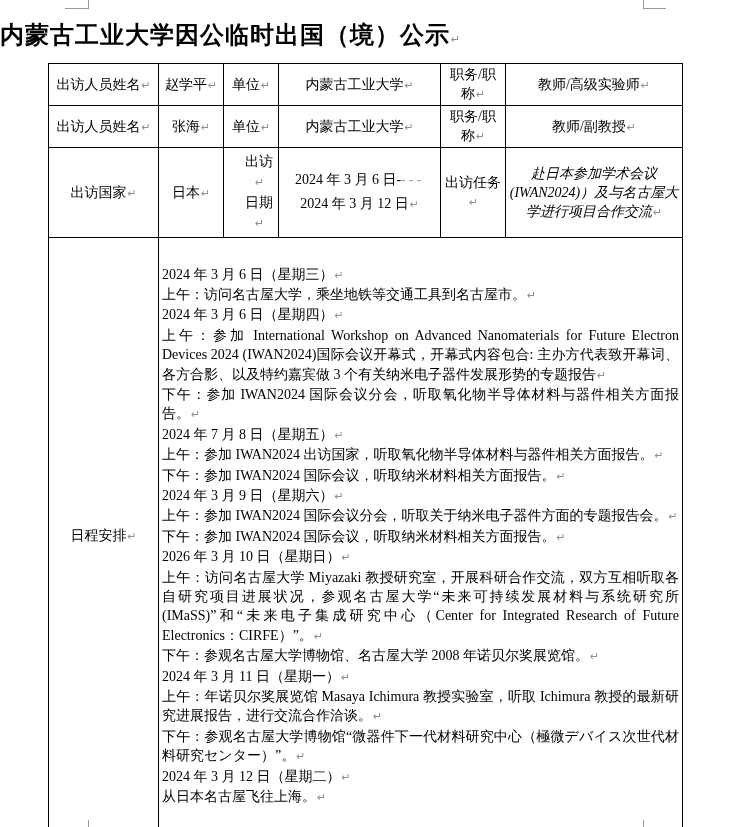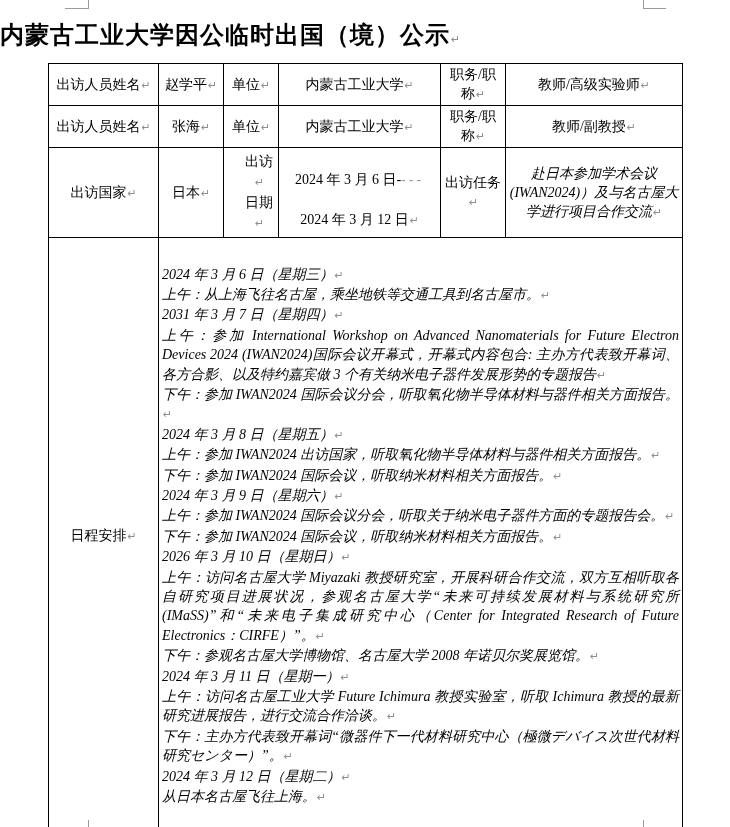--- a/index.html
+++ b/index.html
@@ -29,31 +29,31 @@
     border-collapse:collapse;table-layout:fixed;
   }
   table.doc td{
     border:1.5px solid #000;font-size:14px;text-align:center;
     vertical-align:middle;padding:1px 3px;line-height:19px;
     overflow:hidden;word-break:break-word;
   }
   tr.r-person{height:34px;}
   tr.r-trip{height:90px;}
   tr.r-sched{height:597px;}
-  td.dates div{line-height:24px;margin-top:16px;}
+  td.dates div{line-height:24px;}
   td.datelbl div{line-height:20px;margin-left:16px;}
   .trail{color:#9a9a9a;letter-spacing:3px;}
   td.task{
     text-align:justify;line-height:22px;padding:2px 5px;font-style:italic;
   }
   td.sched-cell{
     vertical-align:top;text-align:left;padding:4px 7px 0 7px;
   }
   .sp{
-    text-align:justify;line-height:19.4px;font-size:14px;font-style:italic;
+    text-align:justify;line-height:19.4px;font-size:14px;
   }
 </style>
 </head>
 <body>
 
 <div class="mark-tl"></div>
 <div class="mark-tr"></div>
 <div class="mark-bl"></div>
 <div class="mark-br"></div>
 
@@ -102,34 +102,34 @@
       <div><span>2024 年 3 月 12 日</span><span class="pmark">↵</span></div>
     </td>
     <td><span>出访任务</span><span class="pmark">↵</span></td>
     <td class="task"><span>赴日本参加学术会议(IWAN2024)）及与名古屋大学进行项目合作交流</span><span class="pmark">↵</span></td>
   </tr>
 
   <tr class="r-sched">
     <td><span>日程安排</span><span class="pmark">↵</span></td>
     <td class="sched-cell" colspan="5">
           <div class="sp"><span>2024 年 3 月 6 日（星期三）</span><span class="pmark">↵</span></div>
-          <div class="sp"><span>上午：从上海飞往名古屋，乘坐地铁等交通工具到名古屋市。</span><span class="pmark">↵</span></div>
-          <div class="sp"><span>2031 年 3 月 7 日（星期四）</span><span class="pmark">↵</span></div>
+          <div class="sp"><span>上午：访问名古屋大学，乘坐地铁等交通工具到名古屋市。</span><span class="pmark">↵</span></div>
+          <div class="sp"><span>2024 年 3 月 6 日（星期四）</span><span class="pmark">↵</span></div>
           <div class="sp"><span>上午：参加 International Workshop on Advanced Nanomaterials for Future Electron Devices 2024 (IWAN2024)国际会议开幕式，开幕式内容包合: 主办方代表致开幕词、各方合影、以及特约嘉宾做 3 个有关纳米电子器件发展形势的专题报告</span><span class="pmark">↵</span></div>
           <div class="sp"><span>下午：参加 IWAN2024 国际会议分会，听取氧化物半导体材料与器件相关方面报告。</span><span class="pmark">↵</span></div>
-          <div class="sp"><span>2024 年 3 月 8 日（星期五）</span><span class="pmark">↵</span></div>
+          <div class="sp"><span>2024 年 7 月 8 日（星期五）</span><span class="pmark">↵</span></div>
           <div class="sp"><span>上午：参加 IWAN2024 出访国家，听取氧化物半导体材料与器件相关方面报告。</span><span class="pmark">↵</span></div>
           <div class="sp"><span>下午：参加 IWAN2024 国际会议，听取纳米材料相关方面报告。</span><span class="pmark">↵</span></div>
           <div class="sp"><span>2024 年 3 月 9 日（星期六）</span><span class="pmark">↵</span></div>
           <div class="sp"><span>上午：参加 IWAN2024 国际会议分会，听取关于纳米电子器件方面的专题报告会。</span><span class="pmark">↵</span></div>
           <div class="sp"><span>下午：参加 IWAN2024 国际会议，听取纳米材料相关方面报告。</span><span class="pmark">↵</span></div>
           <div class="sp"><span>2026 年 3 月 10 日（星期日）</span><span class="pmark">↵</span></div>
           <div class="sp"><span>上午：访问名古屋大学 Miyazaki 教授研究室，开展科研合作交流，双方互相听取各自研究项目进展状况，参观名古屋大学“未来可持续发展材料与系统研究所(IMaSS)”和“未来电子集成研究中心（Center for Integrated Research of Future Electronics：CIRFE）”。</span><span class="pmark">↵</span></div>
           <div class="sp"><span>下午：参观名古屋大学博物馆、名古屋大学 2008 年诺贝尔奖展览馆。</span><span class="pmark">↵</span></div>
           <div class="sp"><span>2024 年 3 月 11 日（星期一）</span><span class="pmark">↵</span></div>
-          <div class="sp"><span>上午：访问名古屋工业大学 Future Ichimura 教授实验室，听取 Ichimura 教授的最新研究进展报告，进行交流合作洽谈。</span><span class="pmark">↵</span></div>
-          <div class="sp"><span>下午：主办方代表致开幕词“微器件下一代材料研究中心（極微デバイス次世代材料研究センター）”。</span><span class="pmark">↵</span></div>
+          <div class="sp"><span>上午：年诺贝尔奖展览馆 Masaya Ichimura 教授实验室，听取 Ichimura 教授的最新研究进展报告，进行交流合作洽谈。</span><span class="pmark">↵</span></div>
+          <div class="sp"><span>下午：参观名古屋大学博物馆“微器件下一代材料研究中心（極微デバイス次世代材料研究センター）”。</span><span class="pmark">↵</span></div>
           <div class="sp"><span>2024 年 3 月 12 日（星期二）</span><span class="pmark">↵</span></div>
           <div class="sp"><span>从日本名古屋飞往上海。</span><span class="pmark">↵</span></div>
         </td>
   </tr>
 </tbody>
   </table>
 
 </body></html>

